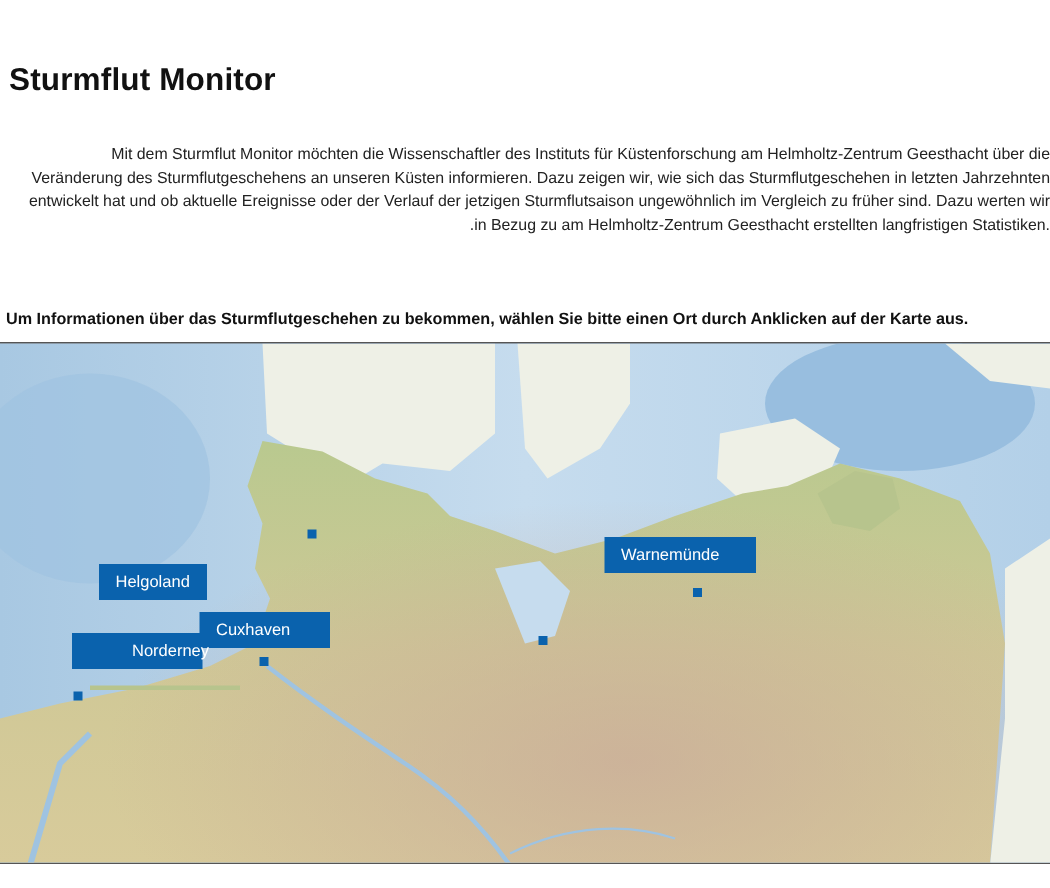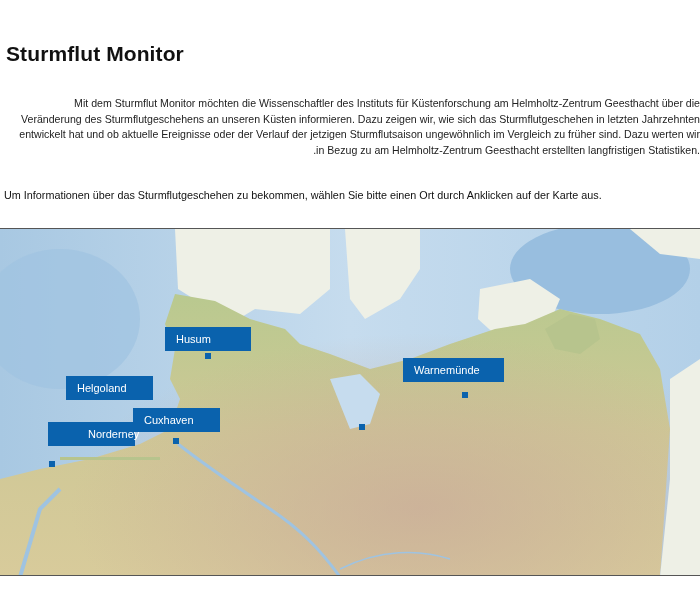--- a/index.html
+++ b/index.html
@@ -1,20 +1,20 @@
 <!DOCTYPE html>
 <html><head>
   <meta charset="utf-8">
   <style>
     html, body { margin: 0; padding: 0; background: #ffffff; }
     body { width: 700px; height: 592px; position: relative; overflow: hidden; font-family: "Liberation Sans", sans-serif; color: #111; }
     .title { position: absolute; left: 6px; top: 42px; margin: 0; font-size: 21px; font-weight: bold; color: #111; letter-spacing: 0.1px; }
     .intro { position: absolute; left: 4px; top: 96px; width: 696px; margin: 0; font-size: 10.6px; line-height: 15.6px; color: #222; text-align: right; }
     .intro span { display: block; white-space: nowrap; }
-    .cta { position: absolute; left: 4px; top: 189px; margin: 0; font-size: 10.8px; font-weight: normal; color: #111; white-space: nowrap; }
+    .cta { position: absolute; left: 4px; top: 207px; margin: 0; font-size: 10.8px; font-weight: bold; color: #111; white-space: nowrap; }
     .map { position: absolute; left: 0; top: 228px; width: 700px; height: 348px; overflow: hidden;
            border-top: 1px solid #555; border-bottom: 1px solid #555; box-sizing: border-box;
            background: #b9d3e8; }
     .map svg.bg { position: absolute; left: 0; top: 0; width: 700px; height: 348px; }
     .label { position: absolute; height: 24px; background: #0a62ad; color: #fff; font-size: 11px;
              line-height: 24px; box-sizing: border-box; padding-left: 11px; cursor: pointer; white-space: nowrap; }
     .marker { position: absolute; width: 6px; height: 6px; background: #0a62ad; cursor: pointer; }
   </style>
 </head>
 <body>
@@ -67,24 +67,23 @@
 
     <rect x="60" y="228" width="100" height="3" fill="#b7c48d"></rect>
 
     <path d="M178 215 C210 240 240 260 270 280 C300 300 320 320 340 348" stroke="#9fc3e1" stroke-width="3" fill="none"></path>
     <path d="M340 340 C380 320 420 320 450 330" stroke="#9fc3e1" stroke-width="1.5" fill="none"></path>
     <path d="M20 348 L40 280 L60 260" stroke="#9fc3e1" stroke-width="4" fill="none"></path>
 
     <path d="M330 150 L360 145 L380 165 L370 195 L350 200 L340 175 Z" fill="#c6dcee"></path>
   </svg>
 
-  <div class="label" style="left:165px; top:98px; width:86px;">Husum</div>
   <div class="marker" style="left:205px; top:124px;"></div>
 
-  <div class="label" style="left:66px; top:147px; width:87px;">Helgoland</div>
+  <div class="label" style="left:66px; top:147px; width:72px;">Helgoland</div>
 
   <div class="label" style="left:133px; top:179px; width:87px;">Cuxhaven</div>
   <div class="marker" style="left:173px; top:209px;"></div>
 
   <div class="label" style="left:48px; top:193px; width:87px;padding-left:40px;">Norderney</div>
   <div class="marker" style="left:49px; top:232px;"></div>
 
   <div class="marker" style="left:359px; top:195px;"></div>
 
   <div class="label" style="left:403px; top:129px; width:101px;">Warnemünde</div>

